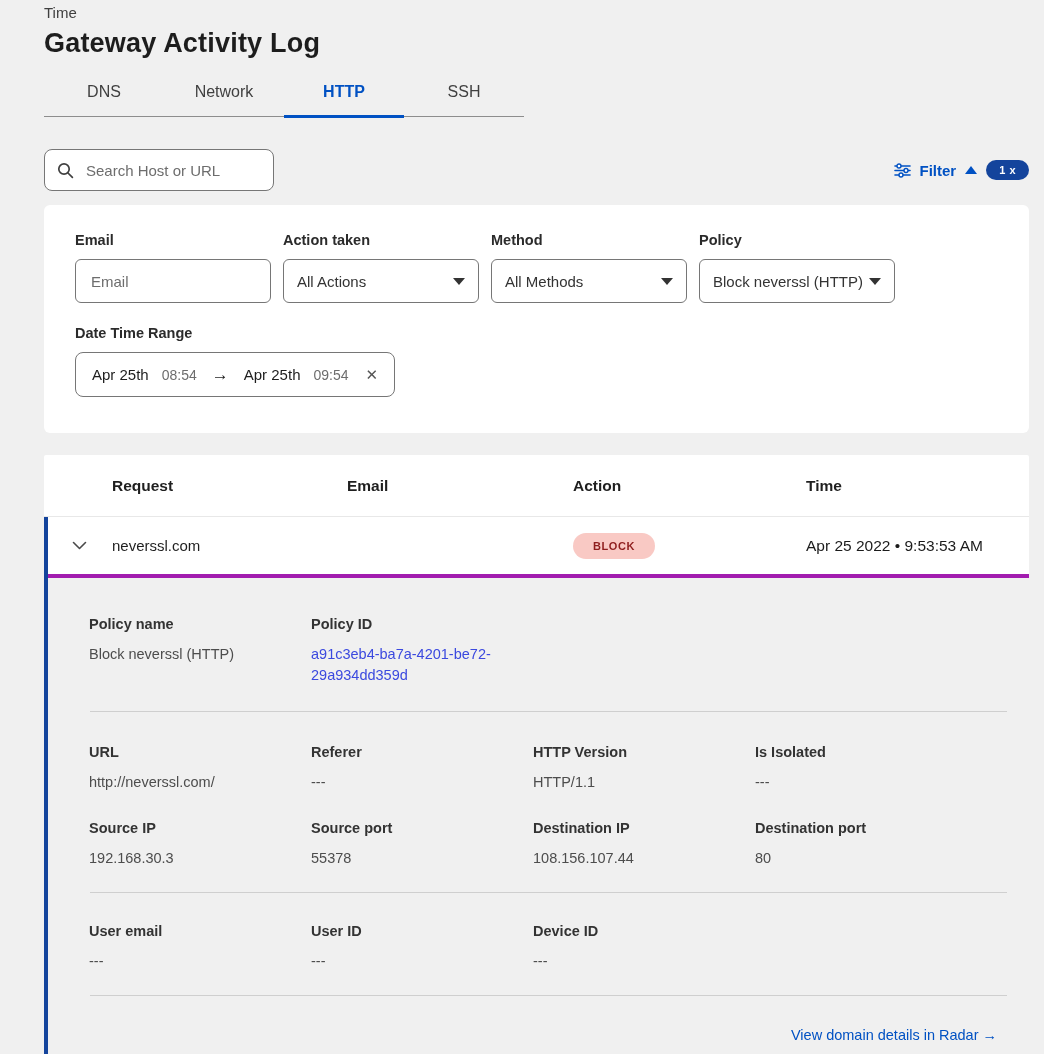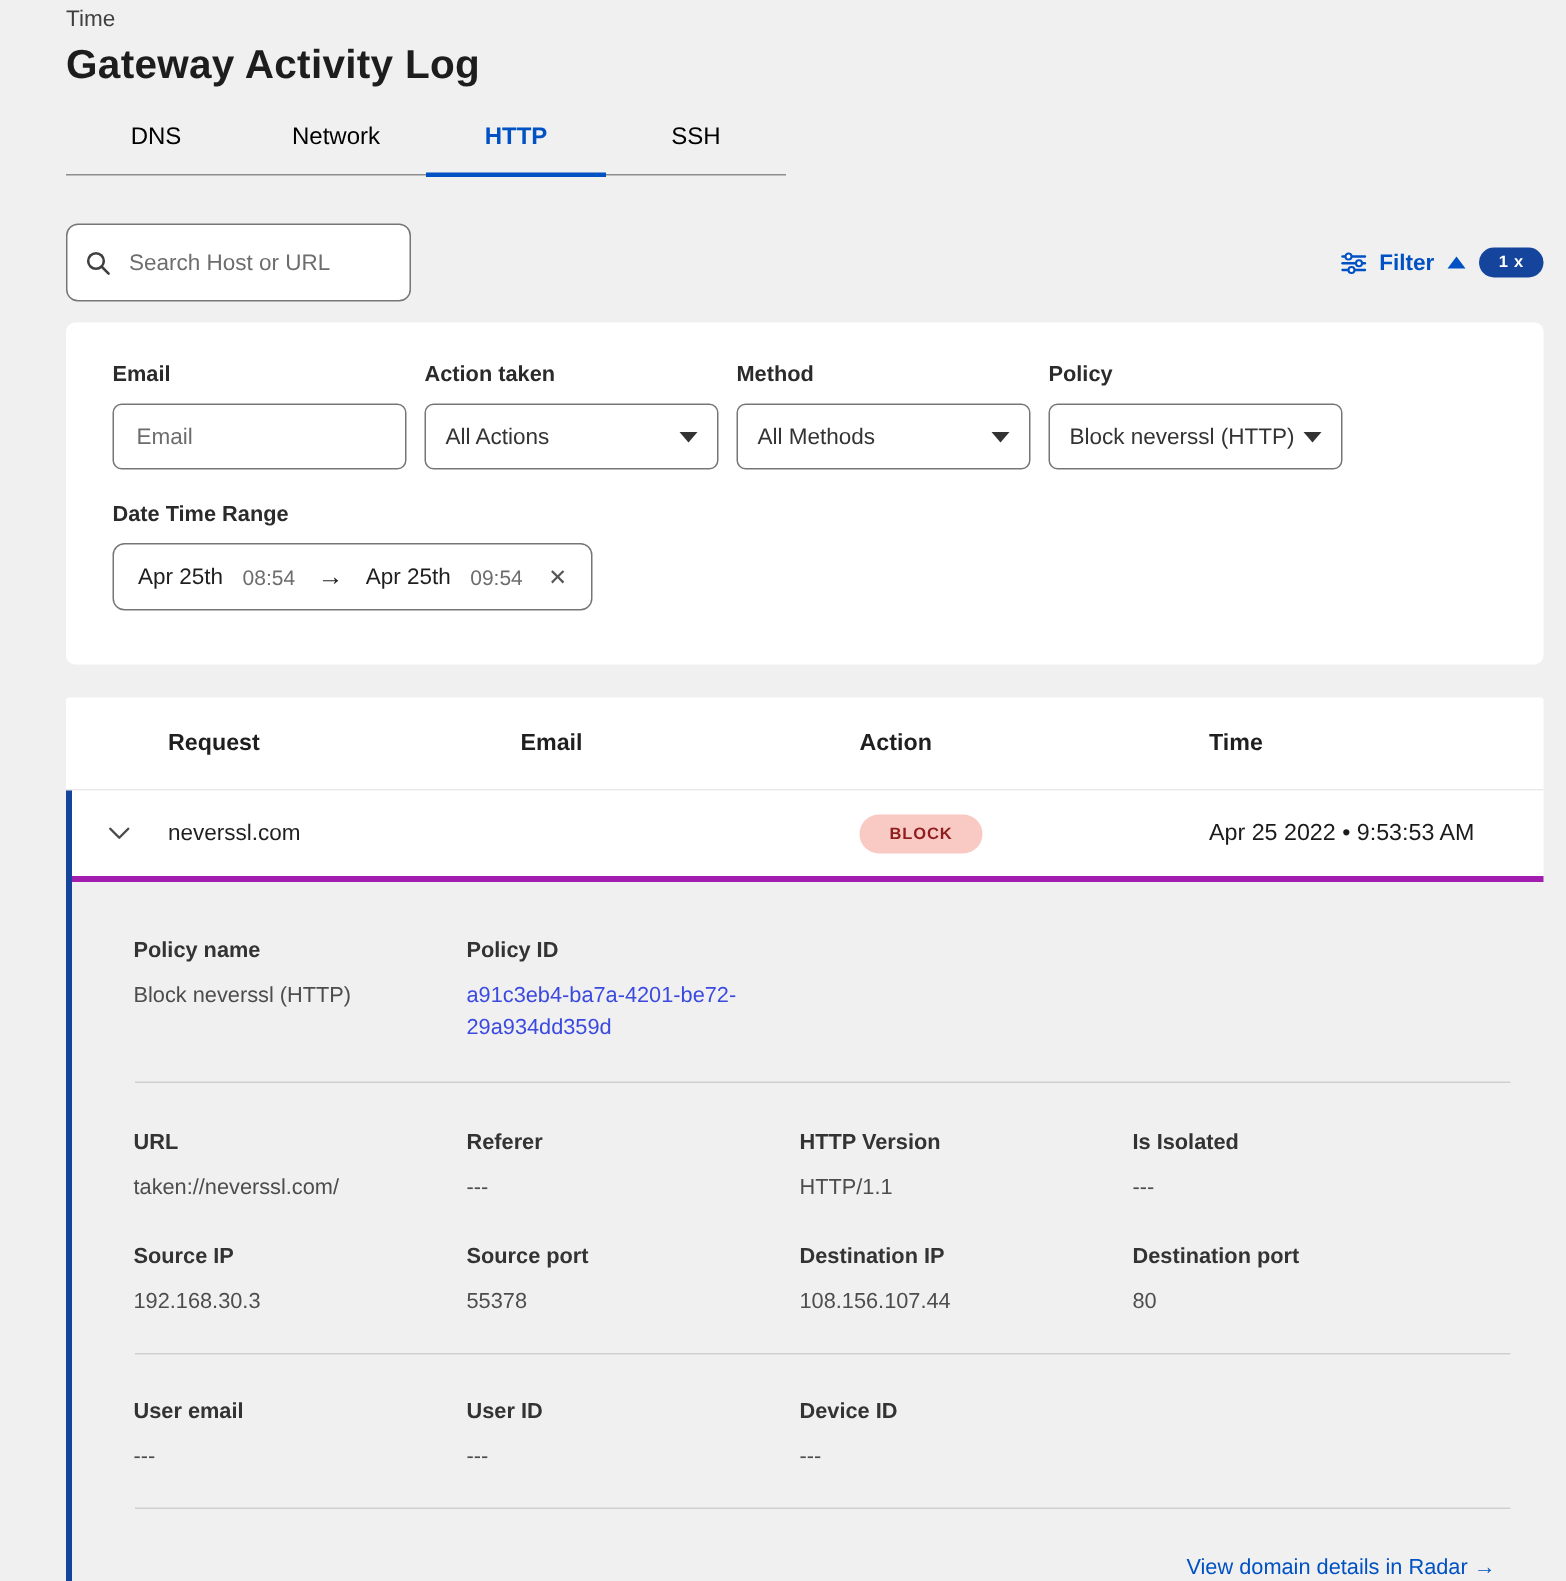--- a/index.html
+++ b/index.html
@@ -8,27 +8,27 @@
     width:1044px; height:1054px; overflow:hidden;
     background:#f0f0f0; color:#222;
     font-family:"Liberation Sans", sans-serif;
   }
   
   .breadcrumb { margin:4px 0 0 44px; font-size:15px; color:#3f3f3f; }
   .page-title { margin:7px 0 0 44px; font-size:27px; font-weight:bold; color:#1d1d1d; letter-spacing:.2px; }
 
   
   .tabs { display:flex; width:480px; margin:16px 0 0 44px; border-bottom:1px solid #8d8d8d; }
-  .tab { flex:1; text-align:center; padding:8px 0 15px; font-size:16px; color:#000000; position:relative; cursor:pointer; }
+  .tab { flex:1; text-align:center; padding:8px 0 15px; font-size:16px; color:#404040; position:relative; cursor:pointer; }
   .tab.active { color:var(--accent); font-weight:bold; }
   .tab.active::after { content:""; position:absolute; left:0; right:0; bottom:-2px; height:3px; background:var(--accent); }
 
   
   .toolbar { display:flex; justify-content:space-between; align-items:center; margin:32px 15px 0 44px; }
-  .searchbox { display:flex; align-items:center; width:230px; height:52px; background:#fff;
+  .searchbox { display:flex; align-items:center; width:230px; height:42px; background:#fff;
     border:1px solid #767676; border-radius:8px; padding:16px 12px; }
   .searchbox svg { flex:none; }
   .searchbox input { border:none; outline:none; width:100%; margin-left:10px; font-size:15px;
     font-family:"Liberation Sans", sans-serif; color:#333; background:transparent; }
   .searchbox input::placeholder { color:#6d6d6d; }
   .filterctl { display:flex; align-items:center; gap:9px; cursor:pointer; }
   .filterctl .flabel { color:var(--accent); font-weight:bold; font-size:15px; }
   .caret-up { width:0; height:0; border-left:6px solid transparent; border-right:6px solid transparent;
     border-bottom:8px solid var(--accent); }
   .fbadge { background:var(--deepblue); color:#fff; font-size:11px; font-weight:bold;
@@ -199,21 +199,21 @@
           <div class="dval link">a91c3eb4-ba7a-4201-be72-29a934dd359d</div>
         </div>
         <div></div>
           <div></div>
       </div>
       <div class="divider"></div>
 
       <div class="dgrid sec2">
         <div>
           <div class="dlab">URL</div>
-          <div class="dval">taken://neverssl.com/</div>
+          <div class="dval">http://neverssl.com/</div>
         </div>
         <div>
           <div class="dlab">Referer</div>
           <div class="dval">---</div>
         </div>
         <div>
           <div class="dlab">HTTP Version</div>
           <div class="dval">HTTP/1.1</div>
         </div>
         <div>

